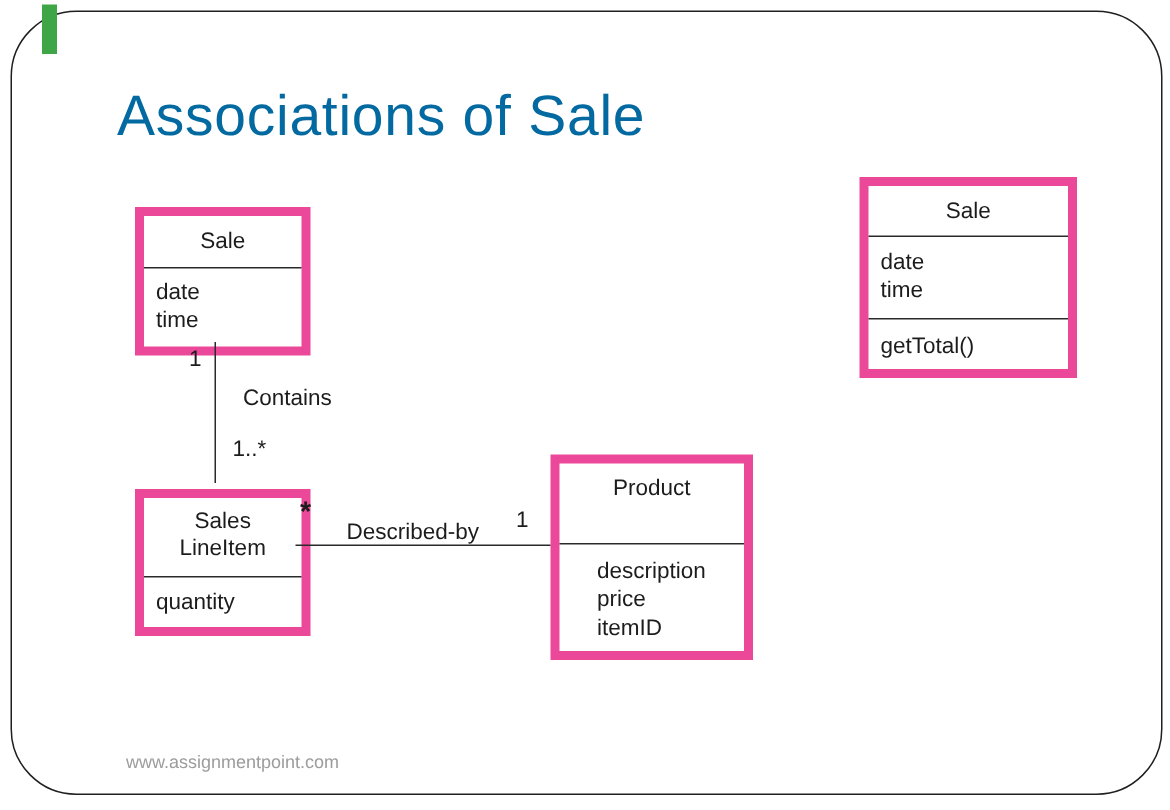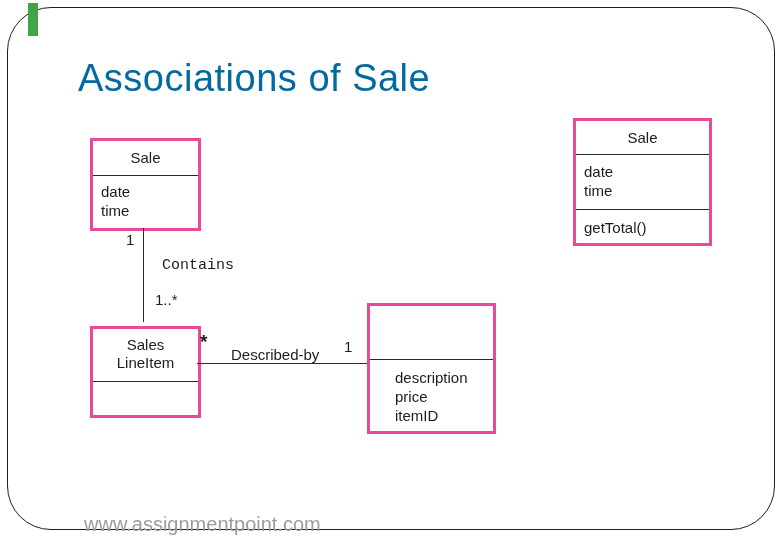--- a/index.html
+++ b/index.html
@@ -15,27 +15,27 @@
   .accent-bar {
     position:absolute; left:28px; top:3px; width:10px; height:33px;
     background:#3FA648; z-index:5;
   }
   .title {
     position:absolute; left:78px; top:58px; margin:0;
     font-size:38px; font-weight:normal; color:#0369a1; line-height:40px;
     letter-spacing:0.5px; white-space:nowrap;
   }
   .footer {
-    position:absolute; left:84px; top:513px;
-    font-size:20px; color:#9c9c9c; white-space:nowrap;
+    position:absolute; left:84px; top:501px;
+    font-size:12px; color:#9c9c9c; white-space:nowrap;
   }
 
   
   .uml-box {
-    position:absolute; background:#ffffff; border:3px solid #ec4899;
+    position:absolute; background:#ffffff; border:6px solid #ec4899;
     font-size:15px; line-height:19px; box-sizing:content-box;
   }
   .uml-box .name {
     text-align:center; border-bottom:1px solid #2a2a2a; line-height:18px;
   }
   .uml-box .attrs div, .uml-box .methods div { white-space:nowrap; }
 
   #box-sale-a { left:90px; top:138px; width:105px; height:87px; }
   #box-sale-a .name  { height:26px; padding-top:8px; }
   #box-sale-a .attrs { padding:6px 0 0 8px; }
@@ -54,21 +54,21 @@
   #box-ps .attrs { padding:8px 0 0 8px;margin-left:17px; }
 
   
   .assoc-line { position:absolute; background:#2a2a2a; }
   #line-contains  { left:143px; top:228px; width:1px; height:94px; }
   #line-described { left:197px; top:363px; width:170px; height:1px; }
 
   
   .lbl { position:absolute; font-size:15px; color:#1c1c1c; white-space:nowrap; }
   #mult-contains-src { left:126px; top:231px; }
-  #lbl-contains      { left:162px; top:257px;font-family:Liberation Mono, monospace; }
+  #lbl-contains      { left:162px; top:257px; }
   #mult-contains-tgt { left:155px; top:291px; }
   #mult-desc-src     { left:200px; top:331px; font-size:19px; font-weight:bold; }
   #lbl-described     { left:231px; top:346px; }
   #mult-desc-tgt     { left:344px; top:338px; }
 </style>
 </head>
 <body>
 
 <div class="stage">
 
@@ -94,24 +94,28 @@
     <div class="methods">
       <div>getTotal()</div>
     </div>
   </div>
 
   <div class="uml-box" id="box-sli">
     <div class="name">
       <div>Sales</div>
       <div>LineItem</div>
     </div>
+    <div class="attrs">
+      <div>quantity</div>
+    </div>
   </div>
 
   <div class="uml-box" id="box-ps">
     <div class="name">
+      <div>Product</div>
     </div>
     <div class="attrs">
       <div>description</div>
       <div>price</div>
       <div>itemID</div>
     </div>
   </div>
 
   <div class="assoc-line" id="line-contains"></div>
   <span class="lbl" id="mult-contains-src">1</span>

